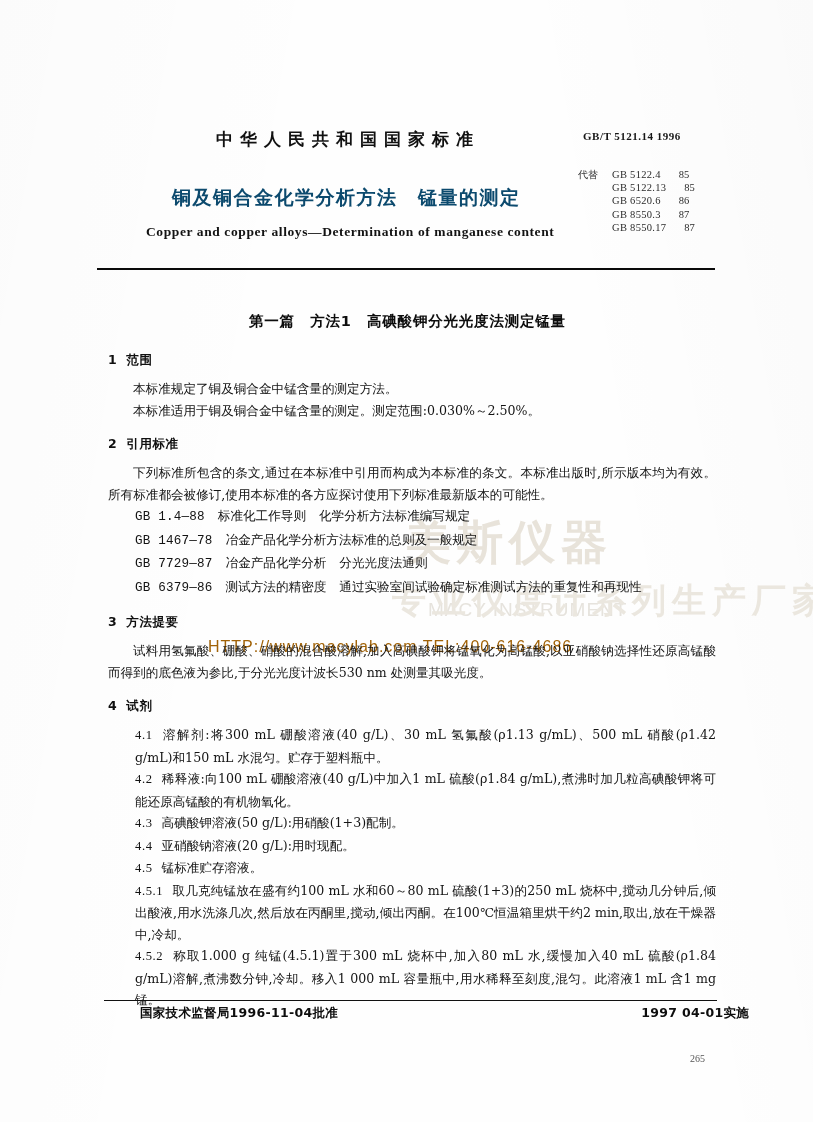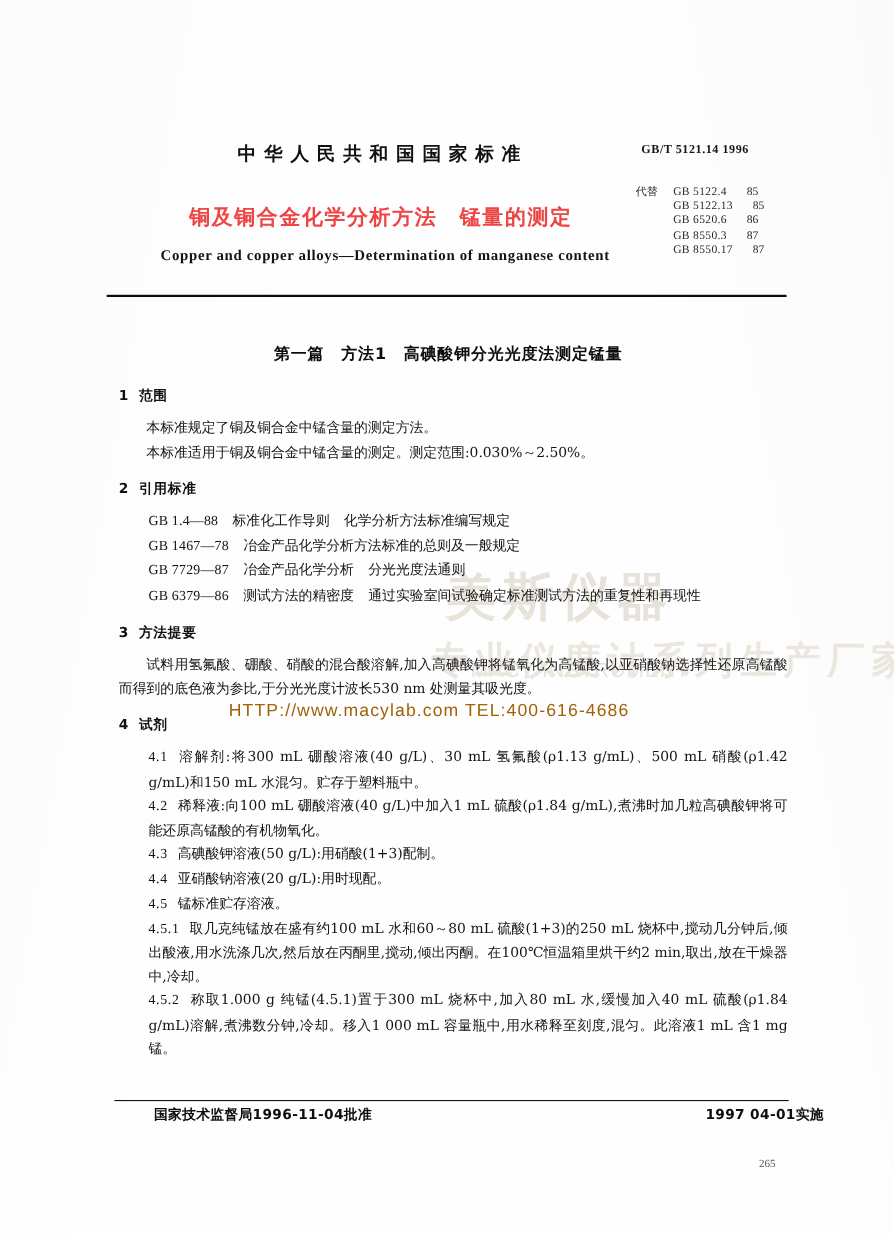--- a/index.html
+++ b/index.html
@@ -85,21 +85,21 @@
     font-family: "Liberation Serif", serif;
     font-weight: bold;
     font-size: 11px;
     letter-spacing: 0.5px;
     color: #161616;
   }
   #doc-title {
     left: 172px; top: 185px;
     font-size: 19px;
     letter-spacing: 1.5px;
-    color: #ef4444;
+    color: #0c4a6e;
   }
   #doc-title-en {
     position: absolute;
     left: 146px; top: 224px;
     font-family: "Liberation Serif", serif;
     font-weight: bold;
     font-size: 13.5px;
     letter-spacing: 0.6px;
     color: #131313;
   }
@@ -181,21 +181,21 @@
     list-style: none;
   }
   .ref-list li {
     font-family: "DejaVu Serif", "Liberation Serif", serif;
     font-size: 12.6px;
     line-height: 21.5px;
     color: #131313;
     white-space: nowrap;
   }
   .ref-code {
-    font-family: Liberation Serif, serif;
+    font-family: Liberation Mono, monospace;
     letter-spacing: 0.2px;
     margin-top: 44px;
   }
   .ref-name { padding-left: 13px; }
   .ref-sub { padding-left: 13px; margin-top: 42px; }
 
   .item-no {
     font-family: "Liberation Serif", serif;
     letter-spacing: 0.6px;
     padding-right: 9px;
@@ -272,20 +272,21 @@
       <span class="sec-no">1</span><span>范围</span>
     </div>
     <p class="para indent">本标准规定了铜及铜合金中锰含量的测定方法。</p>
     <p class="para indent">本标准适用于铜及铜合金中锰含量的测定。测定范围:0.030%～2.50%。</p>
 
     <div class="gap-md"></div>
 
     <div class="sec-head">
       <span class="sec-no">2</span><span>引用标准</span>
     </div>
+    <p class="para indent">下列标准所包含的条文,通过在本标准中引用而构成为本标准的条文。本标准出版时,所示版本均为有效。所有标准都会被修订,使用本标准的各方应探讨使用下列标准最新版本的可能性。</p>
     <ul class="ref-list">
       <li><span class="ref-code">GB 1.4—88</span><span class="ref-name">标准化工作导则</span><span class="ref-sub">化学分析方法标准编写规定</span></li>
       <li><span class="ref-code">GB 1467—78</span><span class="ref-name">冶金产品化学分析方法标准的总则及一般规定</span><span class="ref-sub"></span></li>
       <li><span class="ref-code">GB 7729—87</span><span class="ref-name">冶金产品化学分析</span><span class="ref-sub">分光光度法通则</span></li>
       <li><span class="ref-code">GB 6379—86</span><span class="ref-name">测试方法的精密度</span><span class="ref-sub">通过实验室间试验确定标准测试方法的重复性和再现性</span></li>
     </ul>
 
     <div class="gap-md"></div>
 
     <div class="sec-head">

